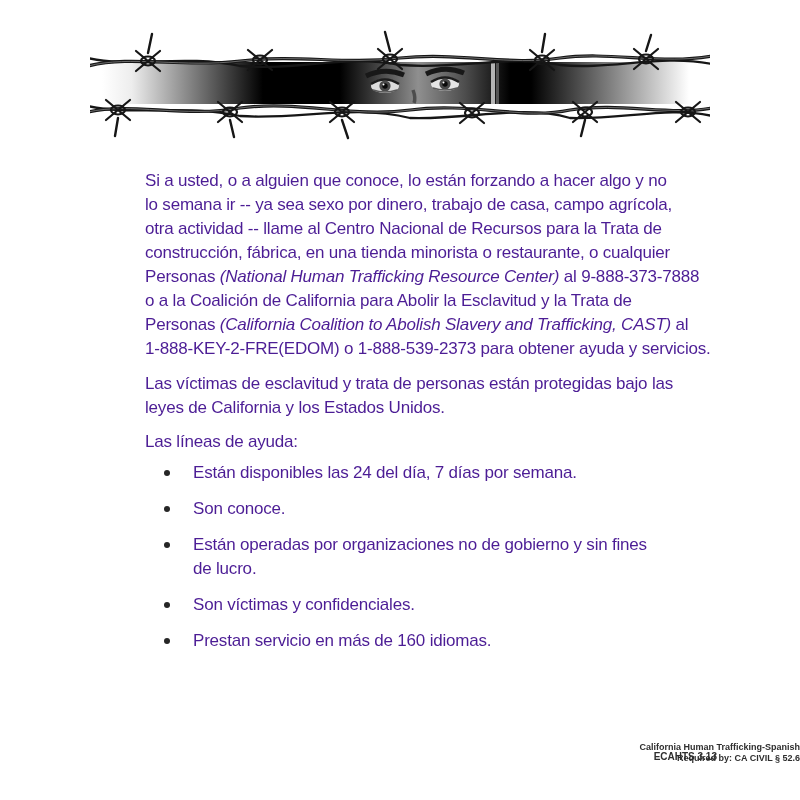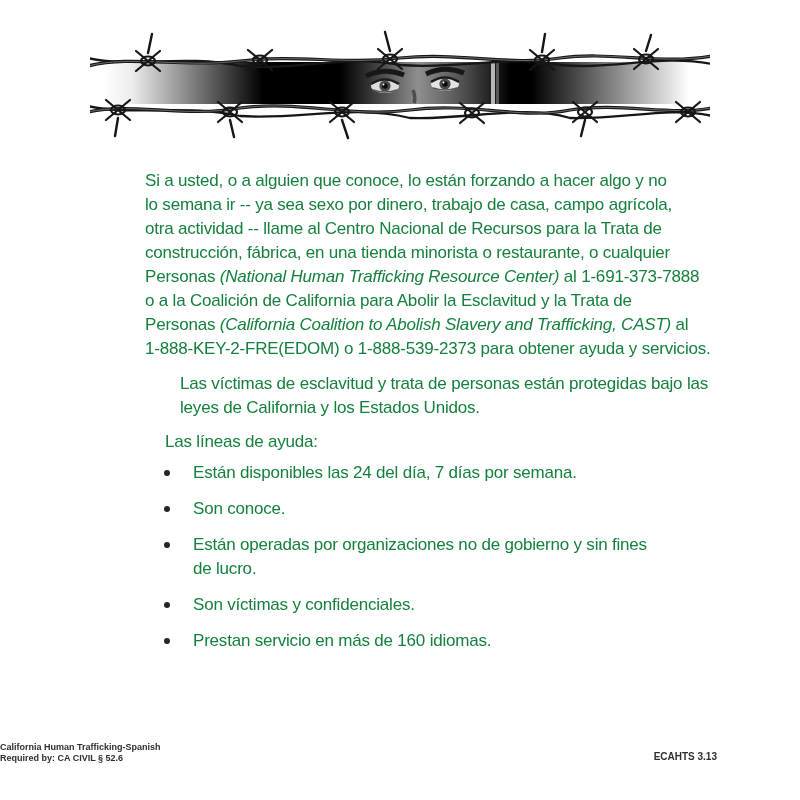--- a/index.html
+++ b/index.html
@@ -21,26 +21,26 @@
     height: 112px;
   }
   .content {
     position: absolute;
     left: 145px;
     top: 169px;
     width: 545px;
     font-size: 17px;
     letter-spacing: -0.2px;
     line-height: 24px;
-    color: #15803d;
+    color: #4c1d95;
   }
   .content .line { white-space: nowrap; }
   .content em { font-style: italic; }
-  .para2 { margin-top: 11px; margin-left: 35px; }
-  .helplines-heading { margin-top: 10px; margin-left: 20px; }
+  .para2 { margin-top: 11px; }
+  .helplines-heading { margin-top: 10px; }
   ul.helplines {
     list-style: none;
     margin-top: 7px;
   }
   ul.helplines li {
     position: relative;
     padding-left: 48px;
     margin-bottom: 12px;
     max-width: 520px;
   }
@@ -51,21 +51,21 @@
     width: 6px;
     height: 6px;
     border-radius: 50%;
     background: #262626;
   }
   .footer-center {
     position: absolute;
     left: 0;
     right: 0;
     top: 742px;
-    text-align: left;
+    text-align: right;
     font-size: 9px;
     font-weight: bold;
     line-height: 10.5px;
     color: #2e2e2e;
     letter-spacing: 0;
   }
   .footer-right {
     position: absolute;
     top: 751px;
     right: 83px;
@@ -192,21 +192,21 @@
     </g>
   </svg>
 
   <div class="content">
 
     <div>
       <div class="line">Si a usted, o a alguien que conoce, lo están forzando a hacer algo y no</div>
       <div class="line">lo semana ir -- ya sea sexo por dinero, trabajo de casa, campo agrícola,</div>
       <div class="line">otra actividad -- llame al Centro Nacional de Recursos para la Trata de</div>
       <div class="line">construcción, fábrica, en una tienda minorista o restaurante, o cualquier</div>
-      <div class="line"><span>Personas </span><em>(National Human Trafficking Resource Center)</em><span> al 1-691-373-7888</span></div>
+      <div class="line"><span>Personas </span><em>(National Human Trafficking Resource Center)</em><span> al 9-888-373-7888</span></div>
       <div class="line">o a la Coalición de California para Abolir la Esclavitud y la Trata de</div>
       <div class="line"><span>Personas </span><em>(California Coalition to Abolish Slavery and Trafficking, CAST)</em><span> al</span></div>
       <div class="line">1-888-KEY-2-FRE(EDOM) o 1-888-539-2373 para obtener ayuda y servicios.</div>
     </div>
 
     <div class="para2">
       <div class="line">Las víctimas de esclavitud y trata de personas están protegidas bajo las</div>
       <div class="line">leyes de California y los Estados Unidos.</div>
     </div>
 

